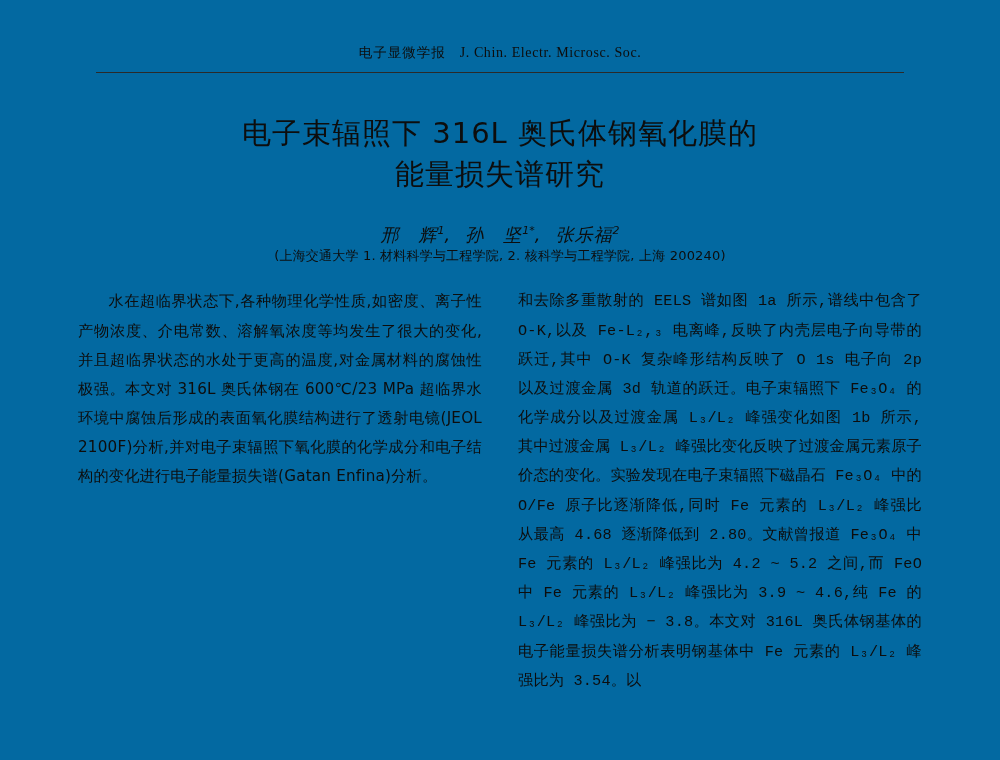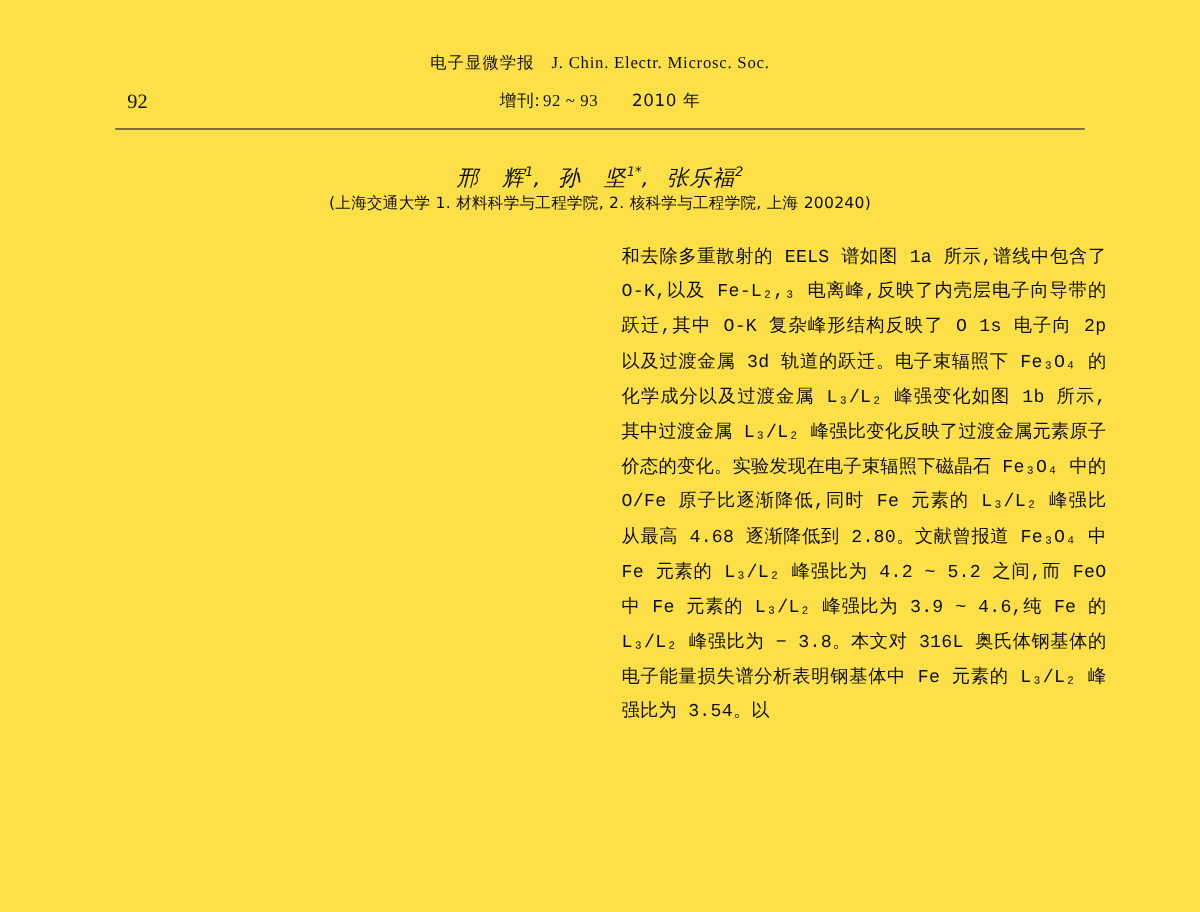--- a/index.html
+++ b/index.html
@@ -11,21 +11,21 @@
     width: 1000px;
     height: 760px;
     font-family: "Liberation Serif", serif;
     color: #0d0d0d;
     overflow: hidden;
   }
   .page {
     position: relative;
     width: 1000px;
     height: 760px;
-    background: #fde047;
+    background: #0369a1;
     box-sizing: border-box;
     padding: 0 78px;
   }
 
   
   .journal-line {
     text-align: center;
     font-size: 14.5px;
     letter-spacing: 0.5px;
     padding-top: 44px;
@@ -135,37 +135,36 @@
 </style>
 </head>
 <body>
 
 <div class="page">
 
   <div class="journal-line">
     <span class="cn">电子显微学报</span><span class="en">J. Chin. Electr. Microsc. Soc.</span>
   </div>
 
-  <div class="issue-row">
-    <span class="page-number">92</span>
-    <div class="issue-center">
-      <span>增刊:</span><span class="pages">92 ~ 93</span><span class="year">2010 年</span>
-    </div>
-  </div>
 
   <hr class="rule">
 
+  <h1 class="title">
+    <span class="l1">电子束辐照下 316L 奥氏体钢氧化膜的</span>
+    <span class="l2">能量损失谱研究</span>
+  </h1>
 
   <div class="authors">
     <span>邢　辉</span><sup>1</sup><span>,</span><span class="gap"></span><span>孙　坚</span><sup>1*</sup><span>,</span><span class="gap"></span><span>张乐福</span><sup>2</sup>
   </div>
 
   <div class="affil">(上海交通大学 1. 材料科学与工程学院, 2. 核科学与工程学院, 上海 200240)</div>
 
   <div class="columns">
     <div class="col">
+      <p>水在超临界状态下,各种物理化学性质,如密度、离子性产物浓度、介电常数、溶解氧浓度等均发生了很大的变化,并且超临界状态的水处于更高的温度,对金属材料的腐蚀性极强。本文对 316L 奥氏体钢在 600℃/23 MPa 超临界水环境中腐蚀后形成的表面氧化膜结构进行了透射电镜(JEOL 2100F)分析,并对电子束辐照下氧化膜的化学成分和电子结构的变化进行电子能量损失谱(Gatan Enfina)分析。</p>
     </div>
     <div class="col">
       <p class="noindent">和去除多重散射的 EELS 谱如图 1a 所示,谱线中包含了 O-K,以及 Fe-L₂,₃ 电离峰,反映了内壳层电子向导带的跃迁,其中 O-K 复杂峰形结构反映了 O 1s 电子向 2p 以及过渡金属 3d 轨道的跃迁。电子束辐照下 Fe₃O₄ 的化学成分以及过渡金属 L₃/L₂ 峰强变化如图 1b 所示,其中过渡金属 L₃/L₂ 峰强比变化反映了过渡金属元素原子价态的变化。实验发现在电子束辐照下磁晶石 Fe₃O₄ 中的 O/Fe 原子比逐渐降低,同时 Fe 元素的 L₃/L₂ 峰强比从最高 4.68 逐渐降低到 2.80。文献曾报道 Fe₃O₄ 中 Fe 元素的 L₃/L₂ 峰强比为 4.2 ~ 5.2 之间,而 FeO 中 Fe 元素的 L₃/L₂ 峰强比为 3.9 ~ 4.6,纯 Fe 的 L₃/L₂ 峰强比为 − 3.8。本文对 316L 奥氏体钢基体的电子能量损失谱分析表明钢基体中 Fe 元素的 L₃/L₂ 峰强比为 3.54。以</p>
     </div>
   </div>
 
 </div>
 
 </body></html>

